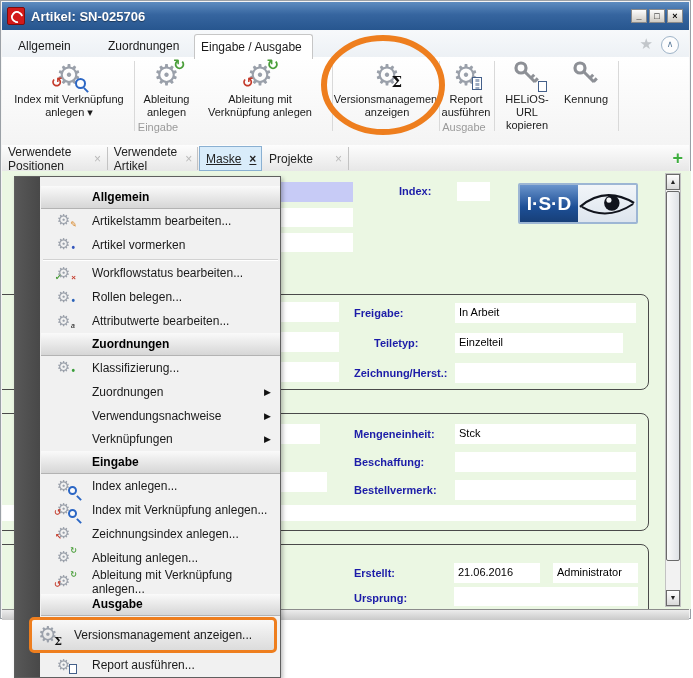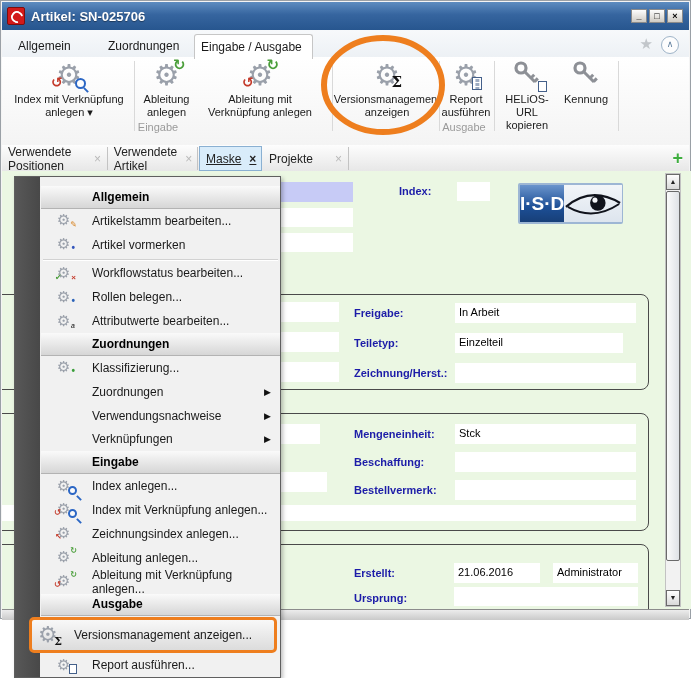--- a/index.html
+++ b/index.html
@@ -54,21 +54,21 @@
   .dtab.active .x{color:#222;font-weight:bold;}
   #tab-plus{position:absolute;right:6px;top:3px;font-size:18px;font-weight:bold;color:#3fae3f;text-shadow:0 1px 0 #fff;}
 
   
   #form{position:absolute;left:1px;top:170px;width:689px;height:438px;background:#ebf7e3;overflow:hidden;}
   .field{position:absolute;background:#ffffff;font-size:11px;color:#000;line-height:19px;padding:0 4px;box-sizing:border-box;overflow:hidden;white-space:nowrap;}
   .field.lav{background:#c7cbf6;}
   .flabel{position:absolute;font-size:11px;font-weight:bold;color:#1c1ca8;white-space:nowrap;}
   .gbox{position:absolute;border:1px solid #4a4a4a;border-radius:8px;}
   
-  #isd-logo{position:absolute;left:516px;top:12px;width:105px;height:41px;border:2px solid #9db6d4;border-radius:2px;display:flex;box-sizing:border-box;background:#86efac;box-shadow:0 0 0 1px #35619c inset;}
+  #isd-logo{position:absolute;left:516px;top:12px;width:120px;height:41px;border:2px solid #9db6d4;border-radius:2px;display:flex;box-sizing:border-box;background:#86efac;box-shadow:0 0 0 1px #35619c inset;}
   #isd-left{width:62px;background:linear-gradient(180deg,#6a94cc,#1d4f96 60%,#173f78);color:#fff;font-weight:bold;font-size:19px;display:flex;align-items:center;justify-content:center;letter-spacing:0px;}
   #isd-right{flex:1;background:linear-gradient(180deg,#f2f5f9,#dde5ee);display:flex;align-items:center;justify-content:center;}
   
   #vscroll{position:absolute;right:10px;top:2px;width:16px;height:434px;background:#f2f2f2;border:1px solid #c2c2c2;box-sizing:border-box;}
   .sbtn{position:absolute;left:0;width:14px;height:16px;background:linear-gradient(#fefefe,#d9d9d9);border:1px solid #6a6a6a;box-sizing:border-box;font-size:7px;text-align:center;line-height:14px;color:#222;}
   #sthumb{position:absolute;left:0;top:17px;width:14px;height:370px;background:linear-gradient(90deg,#fbfbfb,#dfe2e6);border:1px solid #6a6a6a;box-sizing:border-box;border-radius:2px;}
 
   
   #bottomstrip{position:absolute;left:1px;right:1px;top:608px;height:10px;background:linear-gradient(#ececec,#c9c9c9);border-top:1px solid #8c8c8c;}
 
@@ -235,21 +235,21 @@
           </svg>
         </div>
       </div>
 
       <div class="gbox" style="left:-20px;top:123px;width:665px;height:94px;"></div>
       <div class="field" style="left:249px;top:131px;width:88px;height:20px;"></div>
       <div class="field" style="left:249px;top:161px;width:88px;height:20px;"></div>
       <div class="field" style="left:249px;top:191px;width:88px;height:20px;"></div>
       <span class="flabel" style="left:352px;top:136px;">Freigabe:</span>
       <div class="field" style="left:453px;top:132px;width:181px;height:20px;">In Arbeit</div>
-      <span class="flabel" style="left:352px;top:166px;">Teiletyp:</span>
+      <span class="flabel" style="left:372px;top:166px;">Teiletyp:</span>
       <div class="field" style="left:453px;top:162px;width:168px;height:20px;">Einzelteil</div>
       <span class="flabel" style="left:352px;top:196px;">Zeichnung/Herst.:</span>
       <div class="field" style="left:453px;top:192px;width:181px;height:20px;"></div>
 
       <div class="gbox" style="left:-20px;top:242px;width:665px;height:116px;"></div>
       <div class="field" style="left:249px;top:253px;width:69px;height:20px;"></div>
       <div class="field" style="left:249px;top:301px;width:76px;height:20px;"></div>
       <span class="flabel" style="left:352px;top:257px;">Mengeneinheit:</span>
       <div class="field" style="left:453px;top:253px;width:181px;height:20px;">Stck</div>
       <span class="flabel" style="left:352px;top:285px;">Beschaffung:</span>

